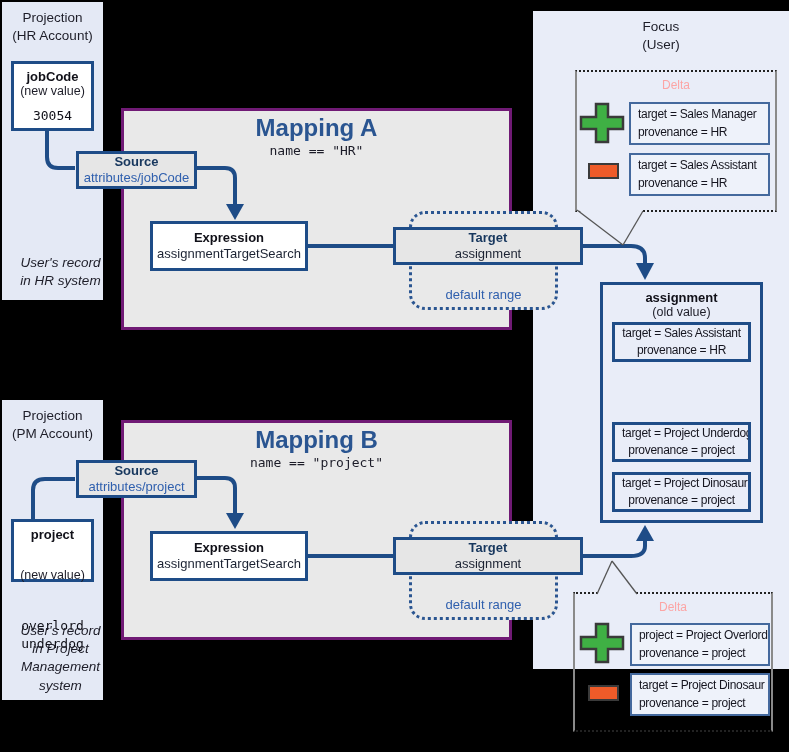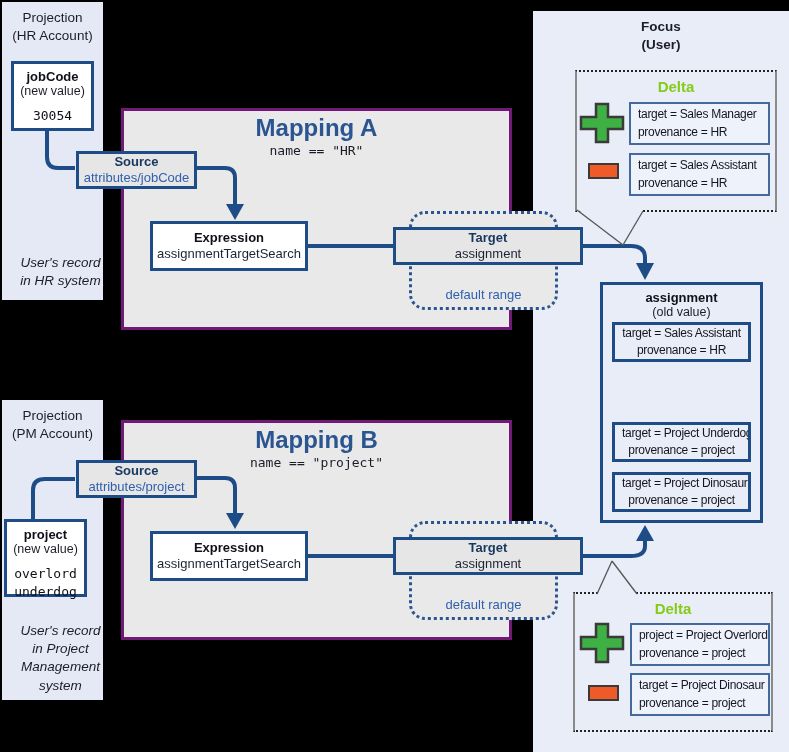--- a/index.html
+++ b/index.html
@@ -17,21 +17,21 @@
   .node-label{font-weight:bold;font-size:13px;color:#17375e;line-height:1.25;}
   .node-sub-blue{font-size:13px;color:#3060ae;line-height:1.25;}
   .node-sub-dark{font-size:13px;color:#1c2333;line-height:1.25;}
   .mapbox{position:absolute;background:#e9e9e9;border:3px solid #701a75;box-sizing:border-box;}
   .map-title{text-align:center;font-size:24px;font-weight:bold;color:#2a5591;margin-top:4px;line-height:1.1;}
   .map-cond{text-align:center;font-family:"DejaVu Sans Mono",monospace;font-size:13px;margin-top:2px;color:#1c1c28;}
   .dotted-range{position:absolute;background:#e9e9e9;border:3px dotted #2a5591;border-radius:16px;box-sizing:border-box;}
   .range-label{position:absolute;bottom:5px;left:0;right:0;text-align:center;color:#3060ae;font-size:13px;}
   .focus-panel{background:#e9edf8;}
   .delta{position:absolute;box-sizing:border-box;border-top:2px dotted #222;border-bottom:2px dotted #222;border-left:2px solid #8a8a8a;border-right:2px solid #8a8a8a;}
-  .delta-title{text-align:center;font-size:15px;margin-top:6px;color:#84cc16;font-weight:bold;}
+  .delta-title{text-align:center;font-size:12px;margin-top:6px;color:#fca5a5;}
   .ibox{position:absolute;background:#eef2fa;border:2px solid #44699d;box-sizing:border-box;
         font-size:12px;letter-spacing:-0.3px;line-height:1.45;padding:5px 7px;white-space:pre;overflow:hidden;color:#15151f;
         display:flex;flex-direction:column;justify-content:center;}
   .abox{position:absolute;background:#e9edf8;border:3px solid #1e4c87;box-sizing:border-box;
         font-size:12px;letter-spacing:-0.3px;line-height:1.4;padding:3px 7px;white-space:pre;overflow:hidden;color:#15151f;
         display:flex;flex-direction:column;justify-content:center;}
   .minus-shape{position:absolute;background:#ee5b29;border:2px solid #3a3a3a;box-sizing:border-box;}
   .plus-svg{position:absolute;}
   .overlay{position:absolute;left:0;top:0;z-index:40;pointer-events:none;}
   .z1{z-index:1}.z2{z-index:2}.z3{z-index:3}
@@ -49,21 +49,21 @@
       <div class="rec-note">(new value)</div>
       <div class="rec-value">30054</div>
     </div>
     <div class="footer" style="top:252px;">User's record
 in HR system</div>
   </div>
 
   <div class="panel z1" style="left:2px;top:400px;width:101px;height:300px;">
     <div class="panel-title">Projection
 (PM Account)</div>
-    <div class="wnode" style="left:2px;top:119px;width:83px;height:78px;">
+    <div class="wnode" style="left:9px;top:119px;width:83px;height:63px;gap:26px;">
       <div class="rec-name">project</div>
       <div class="rec-note">(new value)</div>
       <div class="rec-value">overlord
 underdog</div>
     </div>
     <div class="footer" style="top:222px;">User's record
 in Project
 Management
 system</div>
   </div>
@@ -101,21 +101,21 @@
   </div>
   <div class="wnode z3" style="left:150px;top:531px;width:158px;height:50px;justify-content:center;">
     <div class="node-label" style="color:#101018;">Expression</div>
     <div class="node-sub-dark">assignmentTargetSearch</div>
   </div>
   <div class="gnode z3" style="left:393px;top:537px;width:190px;height:38px;">
     <div class="node-label">Target</div>
     <div class="node-sub-dark">assignment</div>
   </div>
 
-  <div class="panel focus-panel z1" style="left:533px;top:11px;width:256px;height:741px;font-weight:bold;">
+  <div class="panel focus-panel z1" style="left:533px;top:11px;width:256px;height:658px;">
     <div class="panel-title">Focus
 (User)</div>
   </div>
 
   <div class="delta z2" style="left:575px;top:70px;width:202px;height:142px;">
     <div class="delta-title">Delta</div>
     <svg class="plus-svg" style="left:2px;top:30px;" width="46" height="42" viewBox="0 0 46 42">
       <path d="M17 2 H29 V15 H44 V27 H29 V40 H17 V27 H2 V15 H17 Z" fill="#3fb044" stroke="#3a3a3a" stroke-width="2.5"></path>
     </svg>
     <div class="ibox" style="left:52px;top:30px;width:141px;height:43px;">target = Sales Manager

